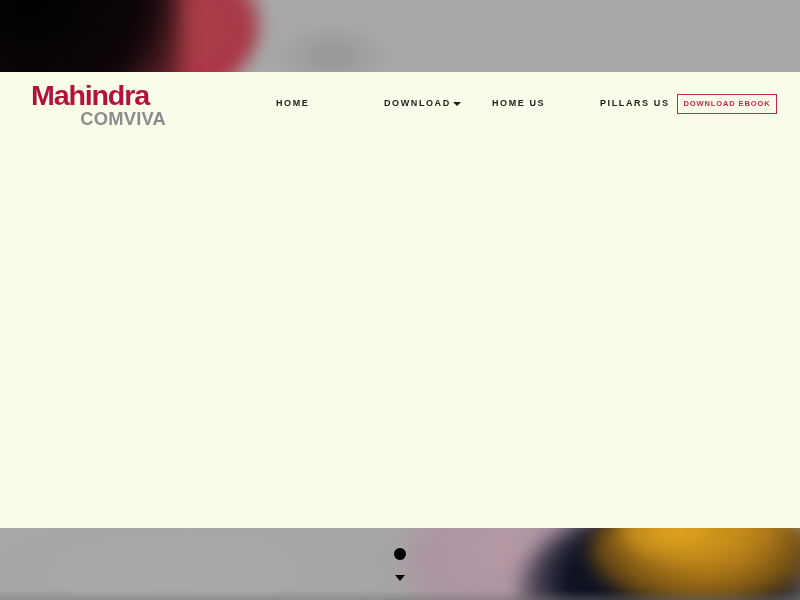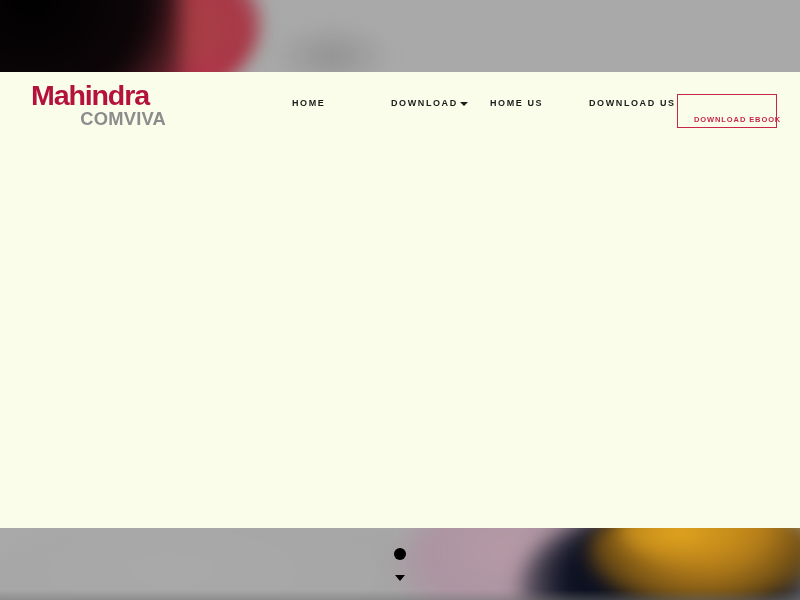--- a/index.html
+++ b/index.html
@@ -140,25 +140,25 @@
     line-height:18px;
     letter-spacing:0.2px;
     color:#8c8c8c;
     transform:scaleX(1.02);
     transform-origin:right center;
     margin-top:1px;
   }
 
   .nav {
     position:absolute;
-    left:292px; top:0;
+    left:276px; top:0;
     height:62px;
     display:flex;
     align-items:center;
-    gap:3px;
+    gap:12px;
   }
   .nav-item {
     display:flex;
     align-items:center;
     font-size:9px;
     font-weight:bold;
     letter-spacing:1.6px;
     color:#1b1b1b;
     text-decoration:none;
     white-space:nowrap;
@@ -186,21 +186,21 @@
     color:#c8254b;
     font-family:"Liberation Sans", sans-serif;
     font-size:7.5px;
     font-weight:bold;
     letter-spacing:0.9px;
     line-height:18px;
     text-align:center;
     white-space:nowrap;
     cursor:pointer;
     z-index:4;
-    padding:16px;
+    padding:0;
   }
 
   
   .loader {
     position:absolute;
     left:0; top:72px;
     width:800px; height:456px;
     z-index:3;
     pointer-events:none;
   }
@@ -264,21 +264,21 @@
       </div>
 
       <div class="nav-slot">
         <a class="nav-item" href="#">
           <span>HOME US</span>
         </a>
       </div>
 
       <div class="nav-slot wide">
         <a class="nav-item" href="#">
-          <span>DOWNLOAD US</span>
+          <span>PILLARS US</span>
         </a>
       </div>
 
     </nav>
   </div>
 
   <button class="cta-button">DOWNLOAD EBOOK</button>
 
   <div class="loader">
     <div class="loader-dot"></div>

